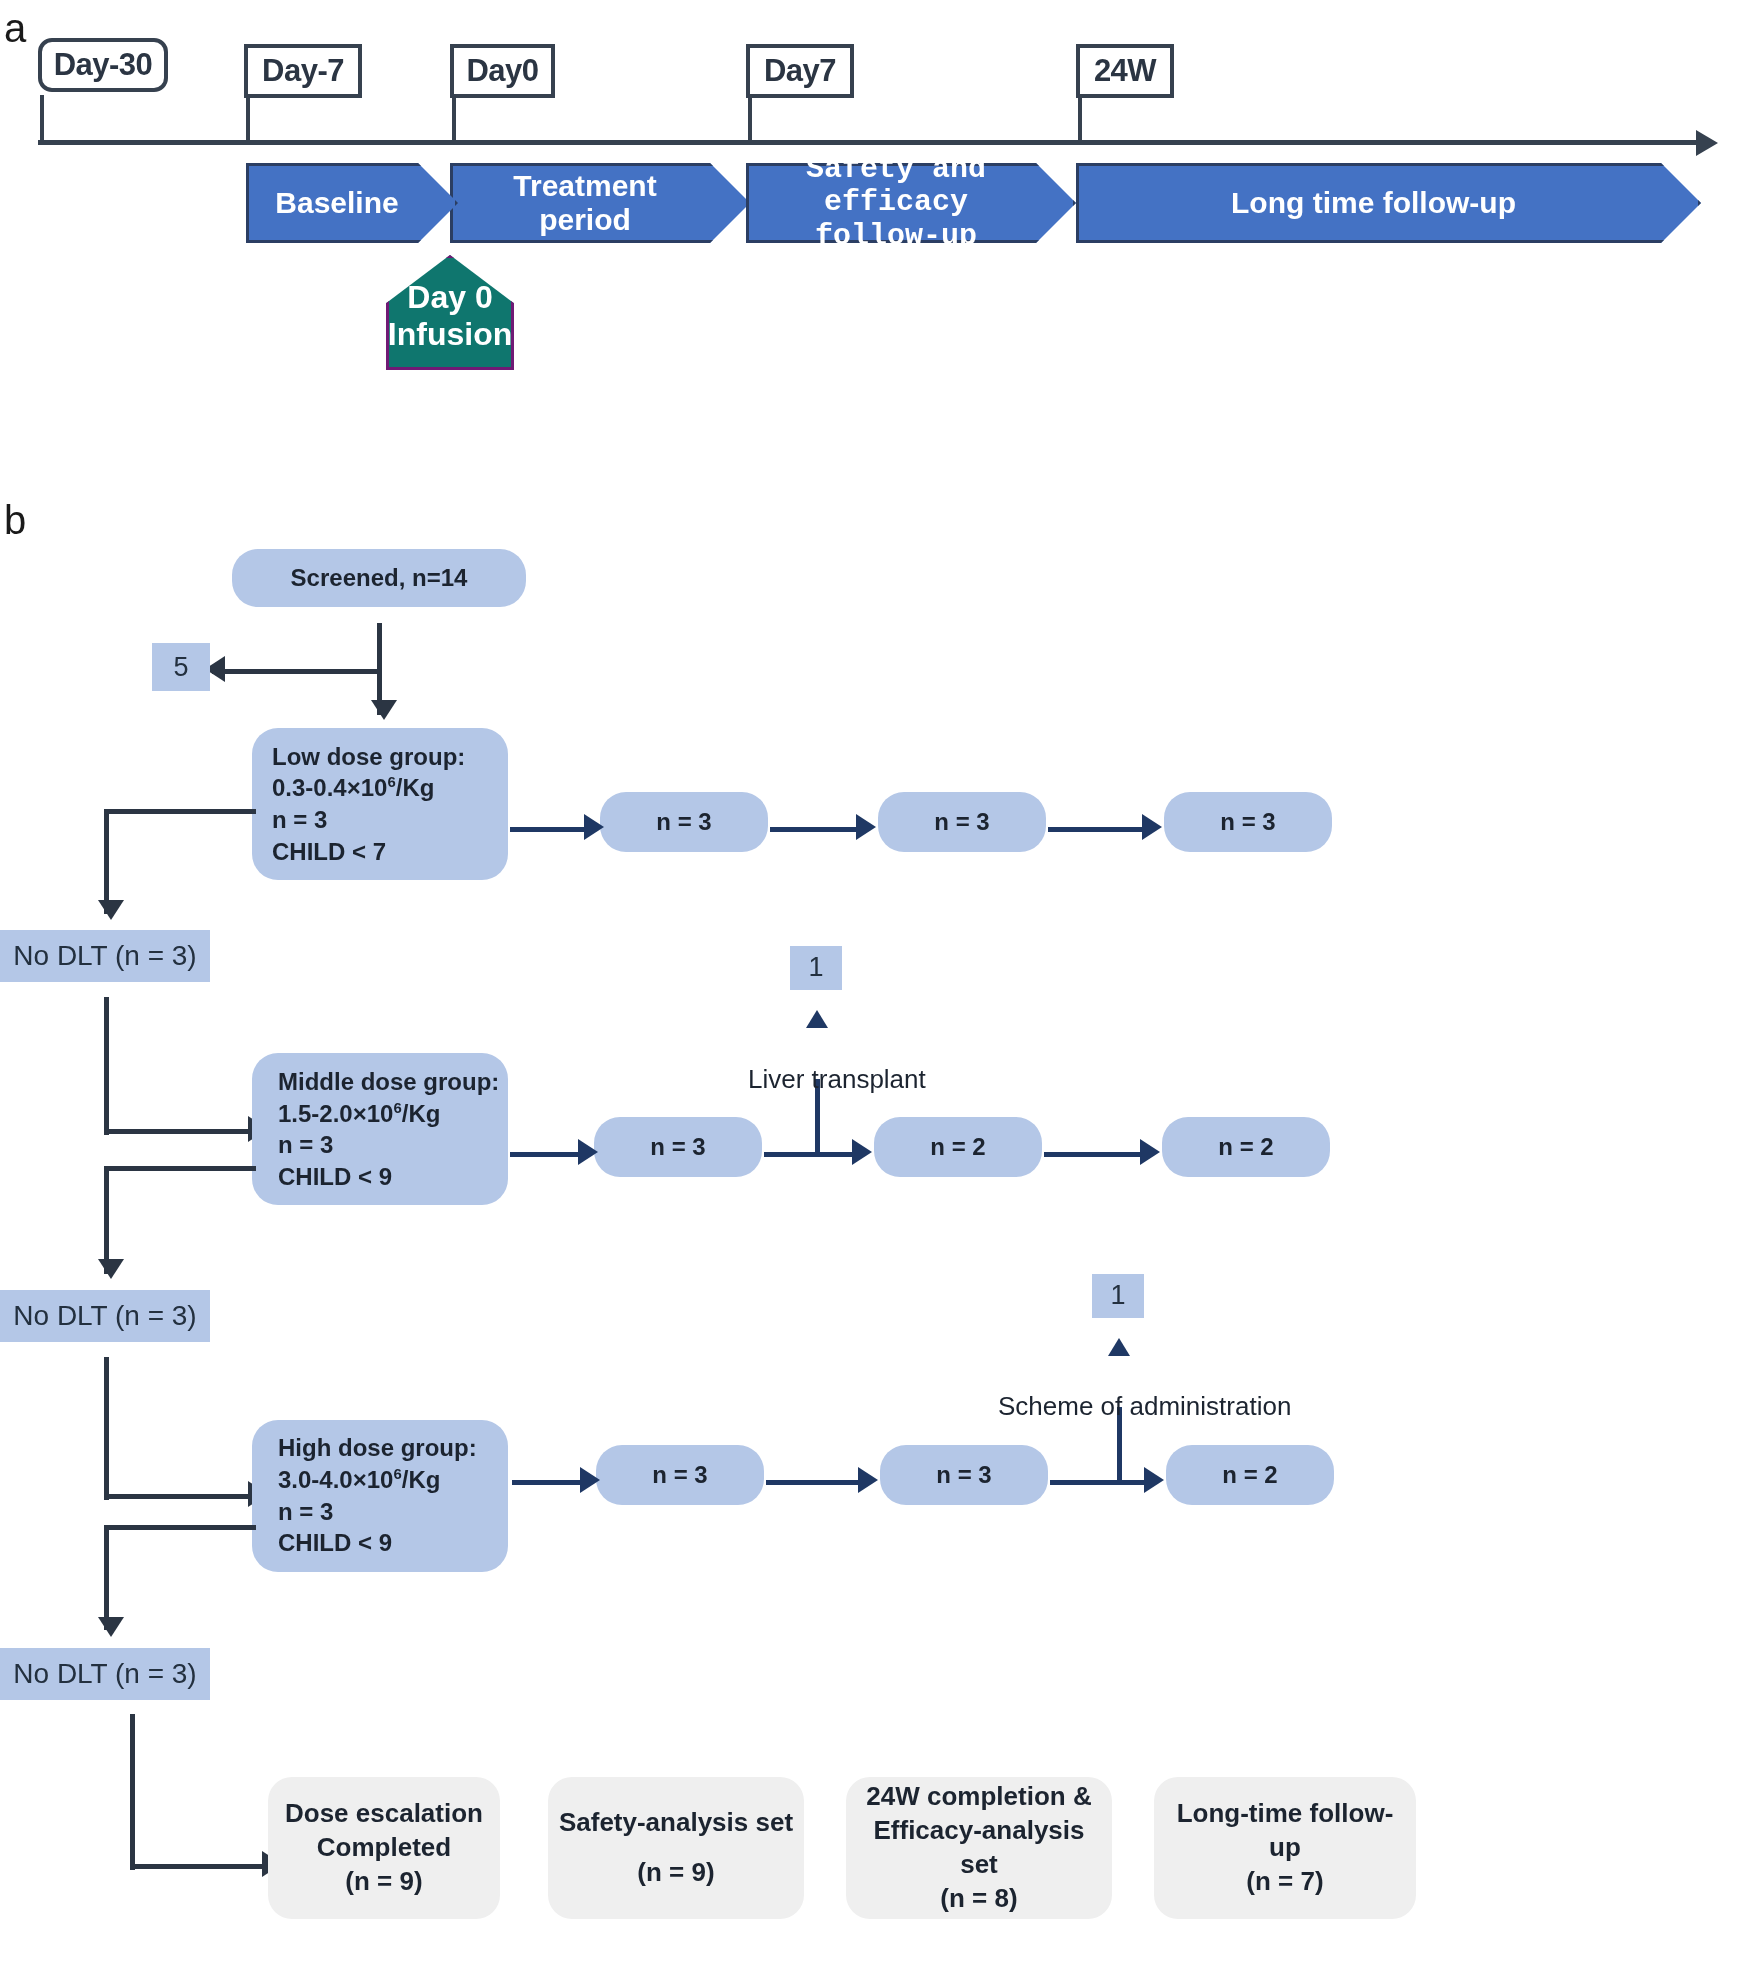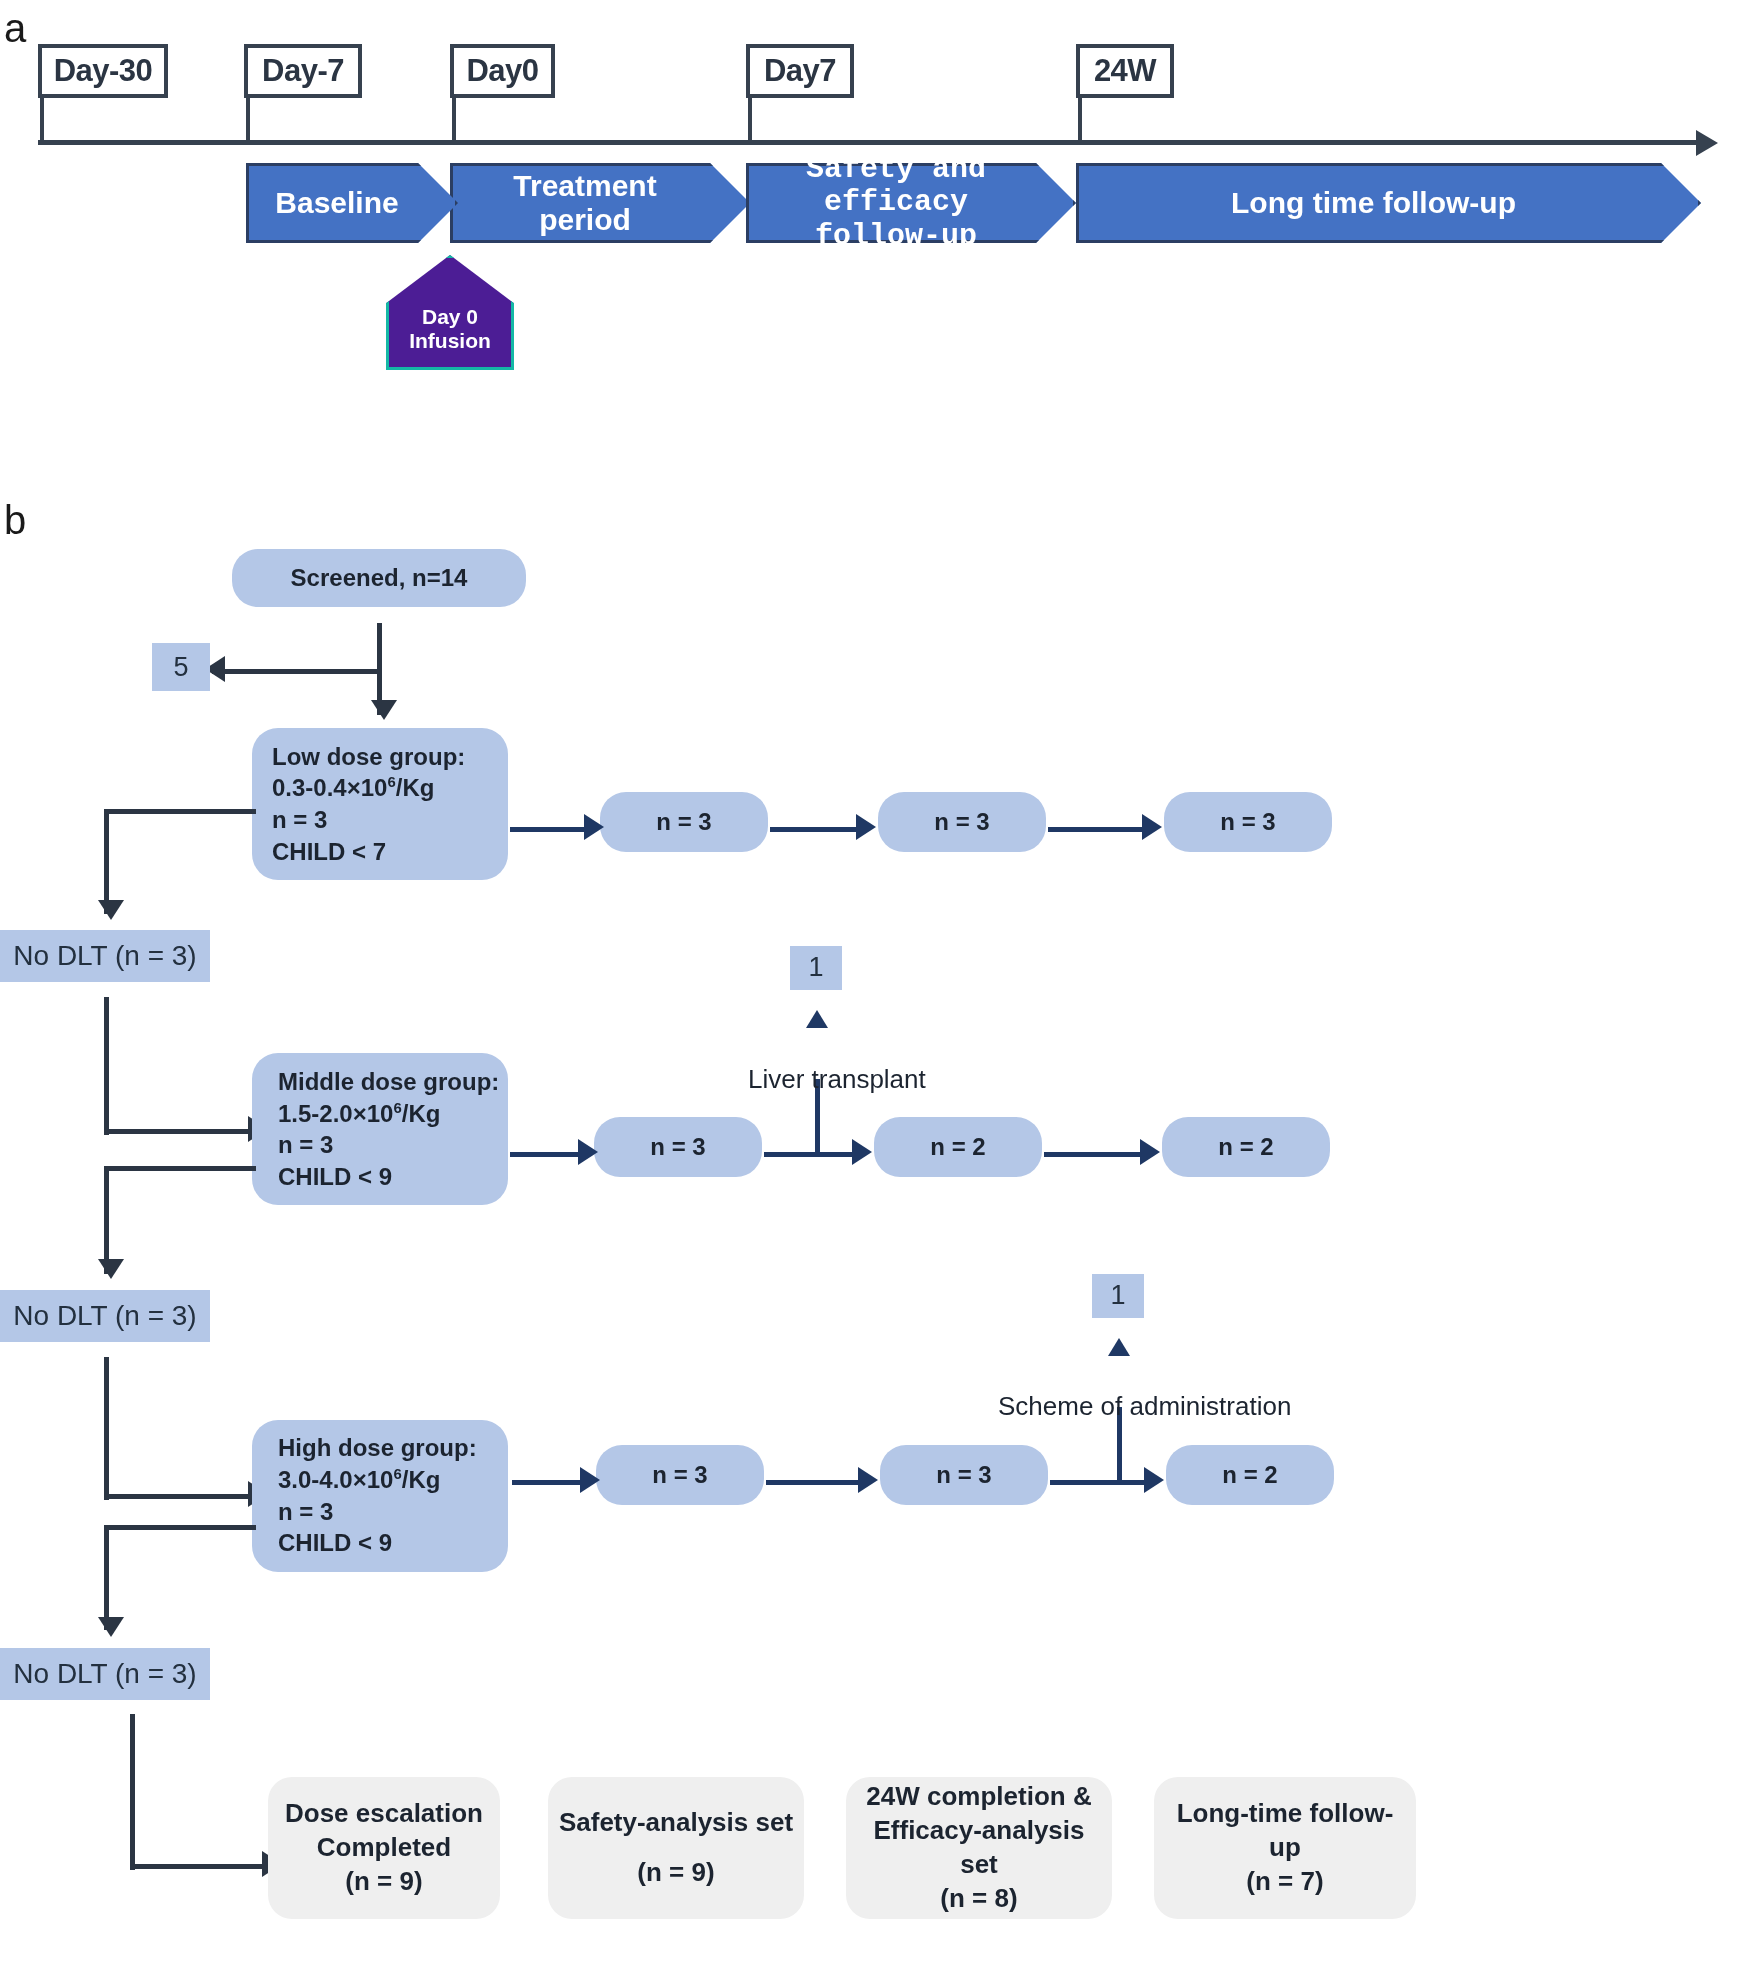--- a/index.html
+++ b/index.html
@@ -64,30 +64,30 @@
     color: #ffffff;
     font-weight: bold;
     font-size: 30px;
     line-height: 1.12;
     padding: 0 46px 0 16px;
   }
   .chev.notch {
     clip-path: polygon(0 0, calc(100% - 40px) 0, 100% 50%, calc(100% - 40px) 100%, 0 100%, 0 100%);
   }
   .pentagon {
-    background: #4c1d95;
-    border: 3px solid #14b8a6;
+    background: #0f766e;
+    border: 3px solid #701a75;
     clip-path: polygon(50% 0, 100% 42%, 100% 100%, 0 100%, 0 42%);
     display: flex;
     align-items: flex-end;
     justify-content: center;
     padding-bottom: 14px;
     color: #ffffff;
     font-weight: bold;
-    font-size: 21px;
+    font-size: 32px;
     line-height: 1.15;
     text-align: center;
   }
 
   
   .node-lb {
     background: #B4C7E7;
     border-radius: 26px;
     display: flex;
     flex-direction: column;
@@ -168,21 +168,21 @@
 
   <div class="abs tl-axis" style="left:38px;top:140px;width:1660px;"></div>
   <div class="abs tl-arrowhead" style="left:1696px;top:130px;"></div>
 
   <div class="abs tl-stem" style="left:40px;top:95px;height:48px;"></div>
   <div class="abs tl-stem" style="left:246px;top:95px;height:48px;"></div>
   <div class="abs tl-stem" style="left:452px;top:95px;height:48px;"></div>
   <div class="abs tl-stem" style="left:748px;top:95px;height:48px;"></div>
   <div class="abs tl-stem" style="left:1078px;top:95px;height:48px;"></div>
 
-  <div class="abs tl-flag" style="left:38px;top:44px;width:130px;height:54px;">Day-30</div>
+  <div class="abs tl-flag" style="left:38px;top:38px;width:130px;height:54px;border-radius:14px;">Day-30</div>
   <div class="abs tl-flag" style="left:244px;top:44px;width:118px;height:54px;">Day-7</div>
   <div class="abs tl-flag" style="left:450px;top:44px;width:105px;height:54px;">Day0</div>
   <div class="abs tl-flag" style="left:746px;top:44px;width:108px;height:54px;">Day7</div>
   <div class="abs tl-flag" style="left:1076px;top:44px;width:98px;height:54px;">24W</div>
 
   <div class="abs chev notch" style="left:450px;top:163px;width:300px;height:80px;">Treatment period</div>
   <div class="abs chev notch" style="left:246px;top:163px;width:212px;height:80px;">Baseline</div>
   <div class="abs chev notch" style="left:746px;top:163px;width:330px;height:80px;font-family:Liberation Mono, monospace;">Safety and efficacy follow-up</div>
   <div class="abs chev notch" style="left:1076px;top:163px;width:625px;height:80px;">Long time follow-up</div>
 

